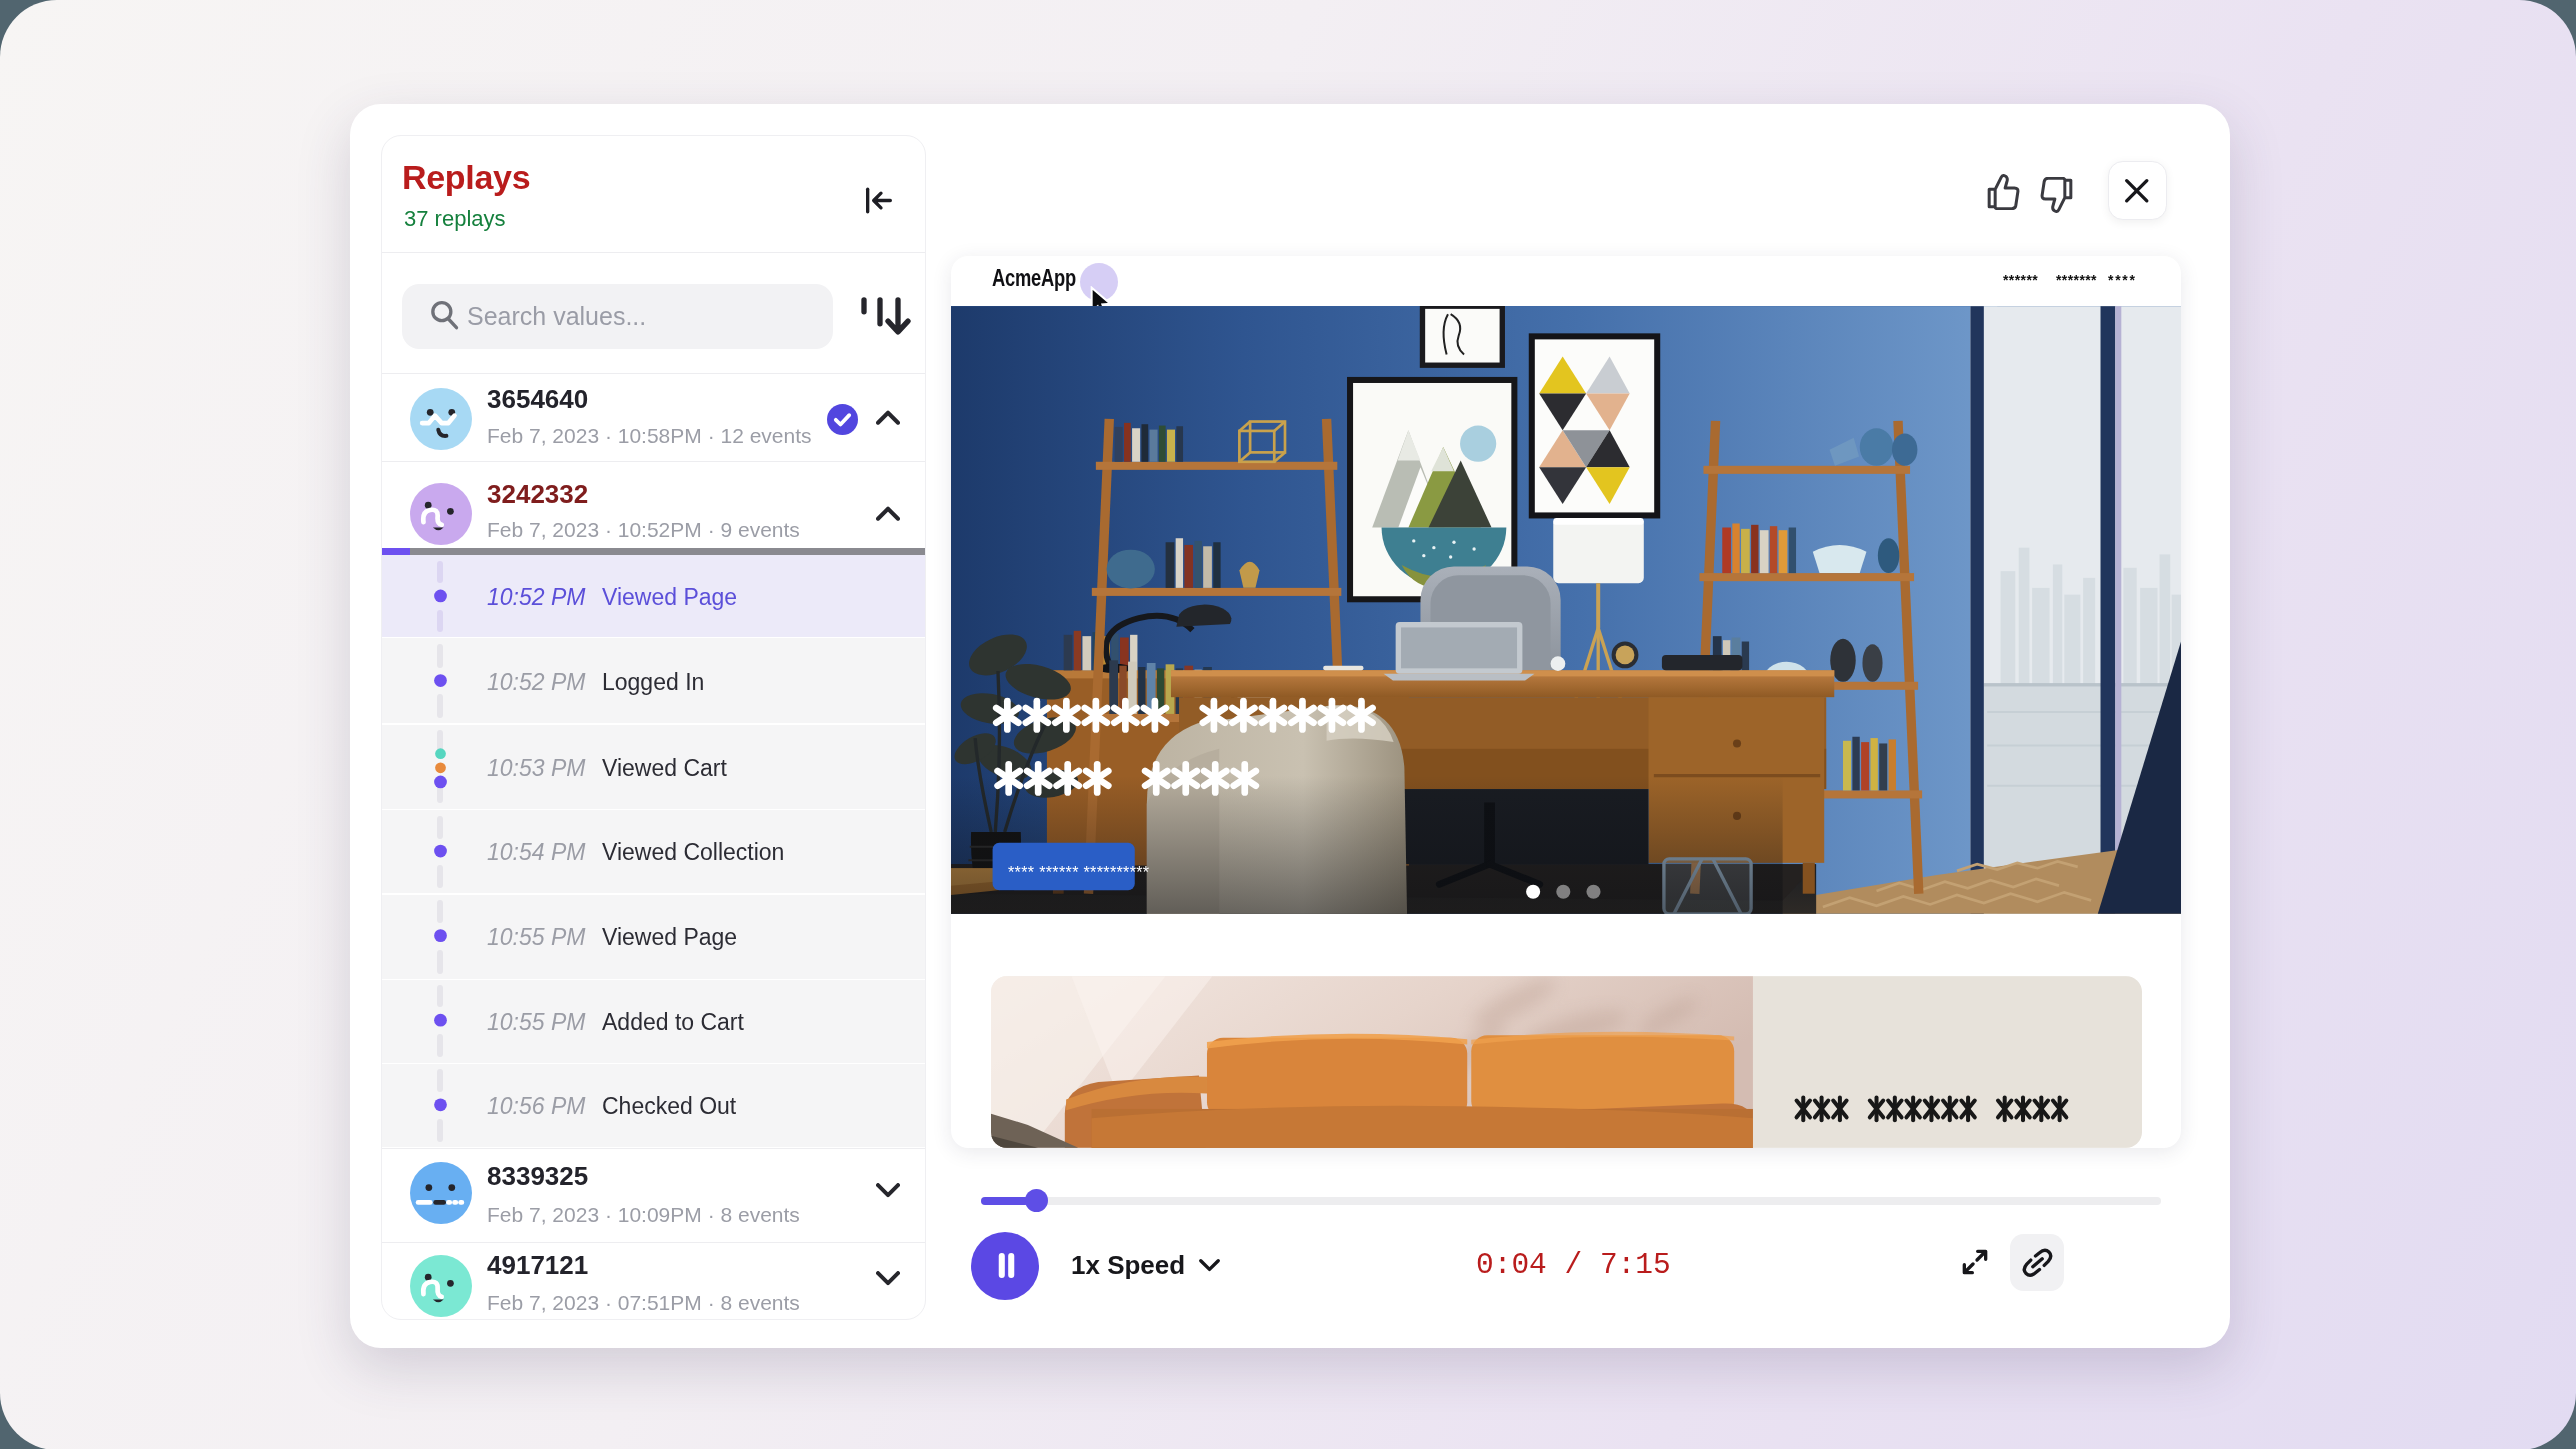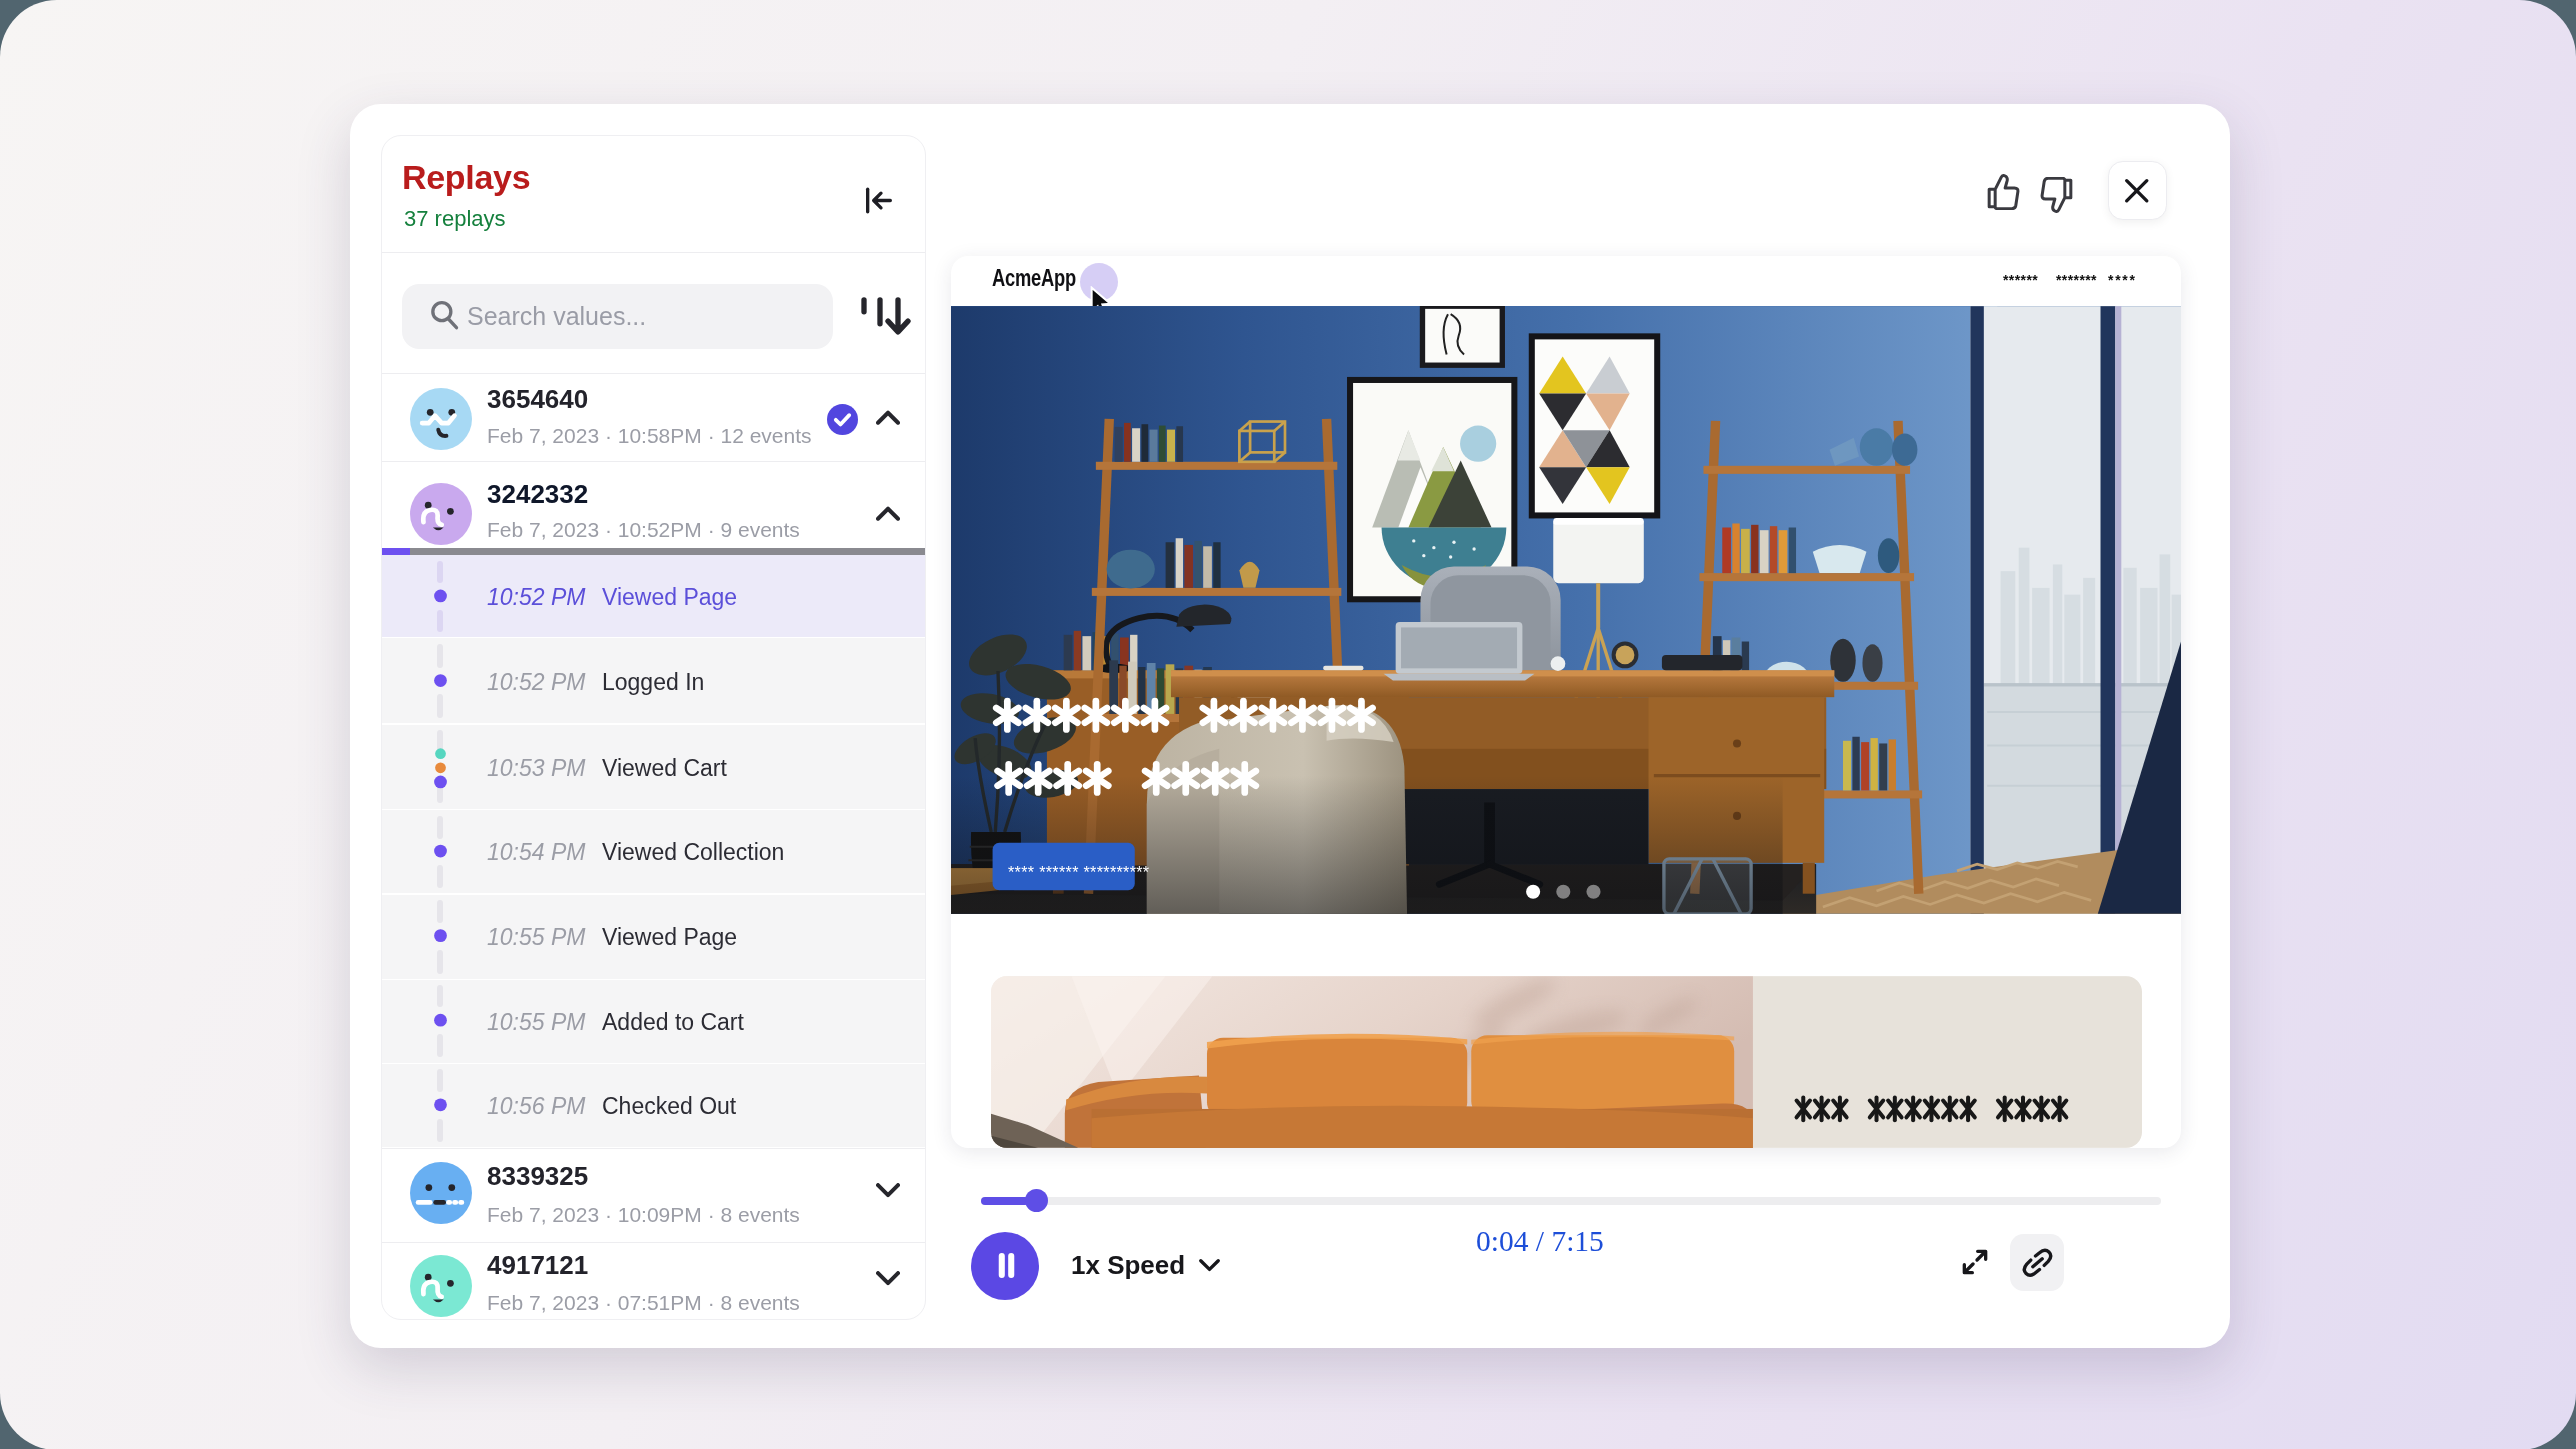--- a/index.html
+++ b/index.html
@@ -66,21 +66,21 @@
     </svg>
     <div class="hdiv" style="top:325px"></div>
 
     <svg class="abs" style="left:27.5px;top:347px" width="62" height="62" viewBox="0 0 92 92">
       <circle cx="46" cy="46" r="46" fill="#c9a9ee"></circle>
       <circle cx="27" cy="33" r="5" fill="#25252b"></circle>
           <circle cx="60" cy="42" r="5" fill="#25252b"></circle>
       <path d="M20 58 q-2 -16 10 -18 q12 -2 11 10 q-1 10 6 12" stroke="#ffffff" stroke-width="7" fill="none" stroke-linecap="round"></path>
       <path d="M34 66 q8 8 16 0 z" fill="#25252b"></path>
     </svg>
-    <div class="abs row-title" style="left:105px;top:343px;color:#0f172a">3242332</div>
+    <div class="abs row-title" style="left:105px;top:343px;color:#7f1d1d">3242332</div>
     <div class="abs row-sub" style="left:105px;top:382px">Feb 7, 2023 · 10:52PM · 9 events</div>
     <svg class="abs" style="left:494px;top:370px" width="24" height="14.8" viewBox="0 0 36 22">
       <path d="M3 19 L18 4 L33 19" stroke="#26262c" stroke-width="6" fill="none" stroke-linecap="round" stroke-linejoin="round"></path>
     </svg>
 
     <div class="abs" style="left:0;top:412px;width:100%;height:7.4px;background:#8a8a90"></div>
     <div class="abs" style="left:0;top:412px;width:28px;height:7.4px;background:#6d50f0"></div>
 
     <div class="ev-row" style="top:419px;height:82px;background:#eceaf9"></div>
     <div class="ev-row" style="top:502px;height:85px"></div>
@@ -643,21 +643,21 @@
   <div class="abs" style="left:675px;top:1085px;width:23px;height:23px;border-radius:50%;background:#5e4ee6"></div>
 
   <div class="abs" style="left:621px;top:1128px;width:68px;height:68px;border-radius:50%;background:#5b48e4"></div>
   <svg class="abs" style="left:643px;top:1148px" width="27" height="27" viewBox="0 0 40 40">
     <path d="M13 6 V34 M27 6 V34" stroke="#fff" stroke-width="9" stroke-linecap="round"></path>
   </svg>
   <div class="abs" style="left:721px;top:1146px;font-size:26px;font-weight:700;color:#17171b">1x Speed</div>
   <svg class="abs" style="left:848px;top:1154px" width="23" height="14.8" viewBox="0 0 34 22">
     <path d="M4 4 L17 17 L30 4" stroke="#17171b" stroke-width="5" fill="none" stroke-linecap="round" stroke-linejoin="round"></path>
   </svg>
-  <div class="abs" style="left:1126px;top:1121px;font-size:29.5px;color:#1d4ed8;font-family:Liberation Serif, serif">0:04 / 7:15</div>
+  <div class="abs" style="left:1126px;top:1144px;font-size:29.5px;color:#b91c1c;font-family:Liberation Mono, monospace">0:04 / 7:15</div>
   <svg class="abs" style="left:1609px;top:1142px" width="32" height="32" viewBox="0 0 48 48">
     <g stroke="#17171b" stroke-width="5" fill="none" stroke-linecap="round" stroke-linejoin="round">
       <path d="M28 8 h12 v12"></path>
           <path d="M39 9 L27 21"></path>
       <path d="M20 40 H8 V28"></path>
           <path d="M9 39 L21 27"></path>
     </g>
   </svg>
   <div class="abs" style="left:1660px;top:1130px;width:54px;height:57px;background:#f1f1f3;border-radius:13.4px"></div>
   <svg class="abs" style="left:1672px;top:1144px" width="31" height="29.5" viewBox="0 0 46 44">

